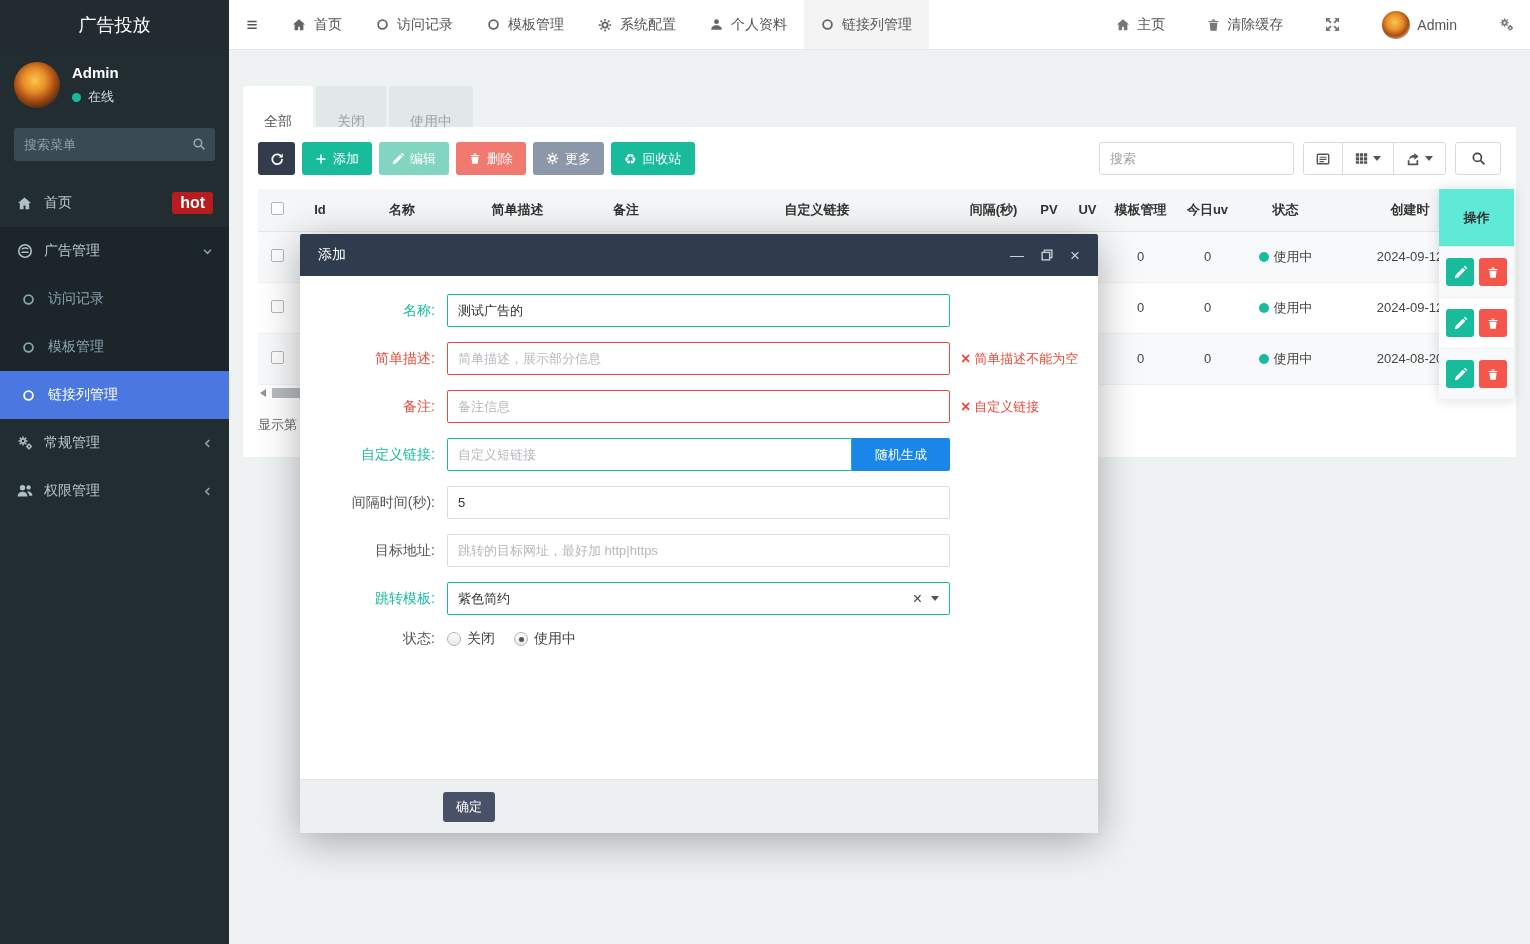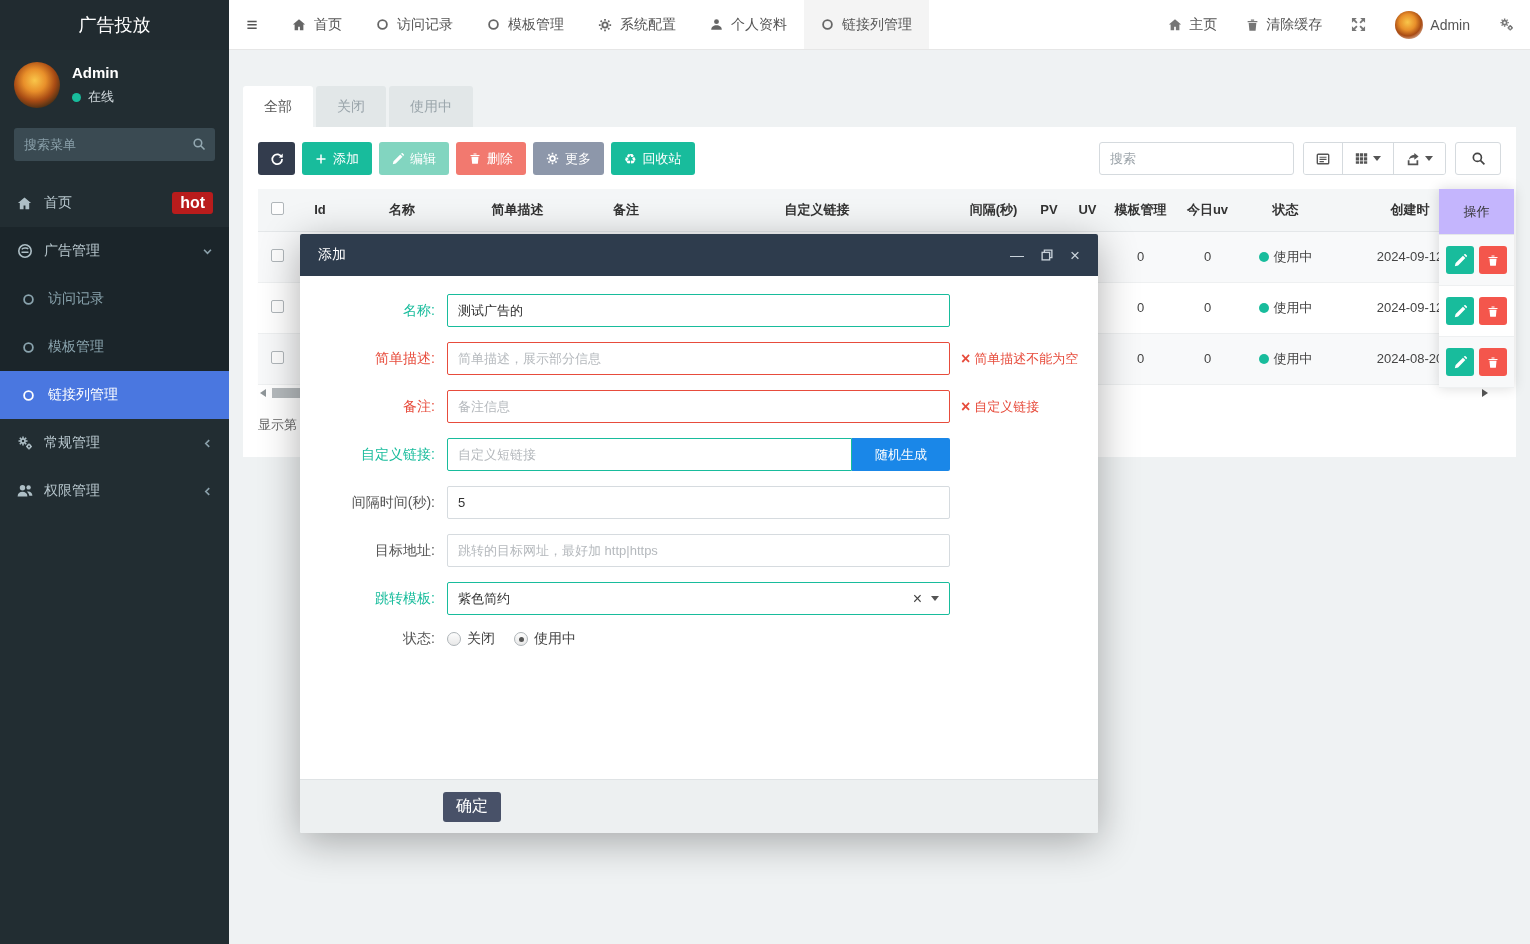--- a/index.html
+++ b/index.html
@@ -29,29 +29,29 @@
   .mi-sub .mic { width:17px; margin-right:11px; display:flex; justify-content:center; color:#8aa4ae; }
   .mi-sub.active { background:#4a77e0; color:#fff; }
   .mi-sub.active .mic { color:#fff; }
 
   
   #topnav { position:absolute; left:229px; top:0; width:1301px; height:50px; background:#fff; border-bottom:1px solid #e6e6e6; display:flex; align-items:stretch; z-index:10; }
   .hamburger { width:46px; display:flex; align-items:center; justify-content:center; font-size:19px; color:#555; cursor:pointer; }
   .ntab { display:flex; align-items:center; gap:8px; padding:0 17px; font-size:14px; color:#555; cursor:pointer; }
   .ntab .nic { color:#666; display:flex; }
   .ntab.active { background:#f4f4f4; }
-  .nav-right { margin-left:auto; display:flex; align-items:center; gap:29px; padding-right:16px; }
+  .nav-right { margin-left:auto; display:flex; align-items:center; gap:42px; padding-right:16px; }
   .nr-item { display:flex; align-items:center; gap:7px; font-size:14px; color:#555; cursor:pointer; }
   .nr-item .nic { color:#777; display:flex; }
   .avatar-sm { width:28px; height:28px; border-radius:50%; background:radial-gradient(circle at 45% 40%, #f9c64a 0%, #e88f2a 35%, #a84b14 60%, #fff 95%); }
 
   
   #content { position:absolute; left:229px; top:50px; width:1301px; height:894px; padding:36px 14px 0; }
   .tabstrip { display:flex; gap:3px; height:41px; }
-  .ftab { padding:0 21px; line-height:41px; font-size:14px; border-radius:3px 3px 0 0; cursor:pointer; background:#e2e7e8; color:#9aa5ab; }
+  .ftab { padding:15px 21px; line-height:41px; font-size:14px; border-radius:3px 3px 0 0; cursor:pointer; background:#e2e7e8; color:#9aa5ab; }
   .ftab.active { background:#fff; color:#555; }
   .panel-body { background:#fff; padding:15px; position:relative; min-height:330px; }
 
   .toolbar { display:flex; align-items:center; margin-bottom:14px; }
   .btn { height:33px; border:none; border-radius:3px; color:#fff; font-size:13px; font-family:inherit; display:inline-flex; align-items:center; gap:6px; padding:0 13px; margin-right:7px; cursor:pointer; }
   .btn-refresh { width:37px; padding:0; justify-content:center; background:#333c4d; }
   .btn-add { background:#18bc9c; }
   .btn-edit { background:#82d5c0; }
   .btn-del { background:#f2796f; }
   .btn-more { background:#8d97aa; }
@@ -75,21 +75,21 @@
   .st-cell .dot { width:10px; height:10px; margin-right:5px; vertical-align:-1px; }
 
   .hscroll { position:relative; width:1232px; height:13px; margin-top:2px; }
   .hs-thumb { position:absolute; left:14px; top:1px; height:10px; width:62%; background:#b5babd; cursor:pointer; }
   .hs-arrow { position:absolute; top:2px; width:0; height:0; border-top:4px solid transparent; border-bottom:4px solid transparent; cursor:pointer; }
   .hs-left { left:2px; border-right:6px solid #8f9699; }
   .hs-right { right:2px; border-left:6px solid #555; }
   .show-text { margin-top:16px; font-size:13px; color:#666; }
 
   .op-card { position:absolute; top:62px; right:2px; width:75px; background:#fff; box-shadow:0 0 12px rgba(0,0,0,.15); z-index:5; }
-  .op-head { height:46px; display:flex; align-items:center; justify-content:center; font-size:13px; font-weight:normal; color:#333; border-bottom:1px solid #e4e7e9; background:#c4b5fd; }
+  .op-head { height:58px; display:flex; align-items:center; justify-content:center; font-size:13px; font-weight:bold; color:#333; border-bottom:1px solid #e4e7e9; background:#5eead4; }
   .op-row { height:51px; display:flex; align-items:center; justify-content:center; gap:5px; border-bottom:1px solid #eef0f1; }
   .op-row.r-odd { background:#f8f9fa; }
   .ibtn { width:28px; height:28px; border:none; border-radius:3px; display:flex; align-items:center; justify-content:center; color:#fff; cursor:pointer; }
   .ibtn-edit { background:#18bc9c; }
   .ibtn-del { background:#f4564c; }
 
   
   #modal { position:absolute; left:300px; top:234px; width:798px; background:#fff; box-shadow:0 8px 40px rgba(0,0,0,.32); z-index:50; border-radius:2px; }
   .m-head { height:42px; background:#2e3c4d; display:flex; align-items:center; padding:0 18px; border-radius:2px 2px 0 0; }
   .m-title { color:#fff; font-size:14px; }
@@ -111,21 +111,21 @@
   .lg-input { flex:1; border-radius:2px 0 0 2px; }
   .lg-btn { width:98px; height:33px; background:#1a87e8; color:#fff; border:none; border-radius:0 2px 2px 0; font-size:13px; font-family:inherit; cursor:pointer; flex:0 0 auto; }
   .fselect { width:503px; height:33px; border:1px solid #18bc9c; border-radius:2px; display:flex; align-items:center; padding:0 10px; cursor:pointer; }
   .fs-val { font-size:13px; color:#333; }
   .fs-right { margin-left:auto; display:flex; align-items:center; gap:9px; }
   .fs-clear { color:#444; font-size:16px; line-height:1; cursor:pointer; }
   .radio { display:inline-flex; align-items:center; gap:6px; margin-right:19px; font-size:14px; color:#444; cursor:pointer; }
   .rdot { width:14px; height:14px; border-radius:50%; border:1px solid #aeb4b8; background:linear-gradient(#fdfdfd,#e8e8e8); position:relative; display:inline-block; }
   .rdot.sel::after { content:""; position:absolute; left:3.5px; top:3.5px; width:5px; height:5px; border-radius:50%; background:#555; }
   .m-foot { height:54px; background:#edf0f1; border-top:1px solid #dfe3e5; display:flex; align-items:center; border-radius:0 0 2px 2px; }
-  .btn-confirm { margin-left:143px; height:30px; padding:0 13px; background:#485168; color:#fff; border:none; border-radius:3px; font-size:16px; font-family:inherit; cursor:pointer; }
+  .btn-confirm { margin-left:143px; height:30px; padding:0 13px; background:#485168; color:#fff; border:none; border-radius:3px; font-size:13px; font-family:inherit; cursor:pointer; }
 </style>
 </head>
 <body>
 
 <div id="app">
 
   <aside id="sidebar">
     <div class="brand">广告投放</div>
     <div class="user-panel">
       <div class="avatar-lg"></div>

